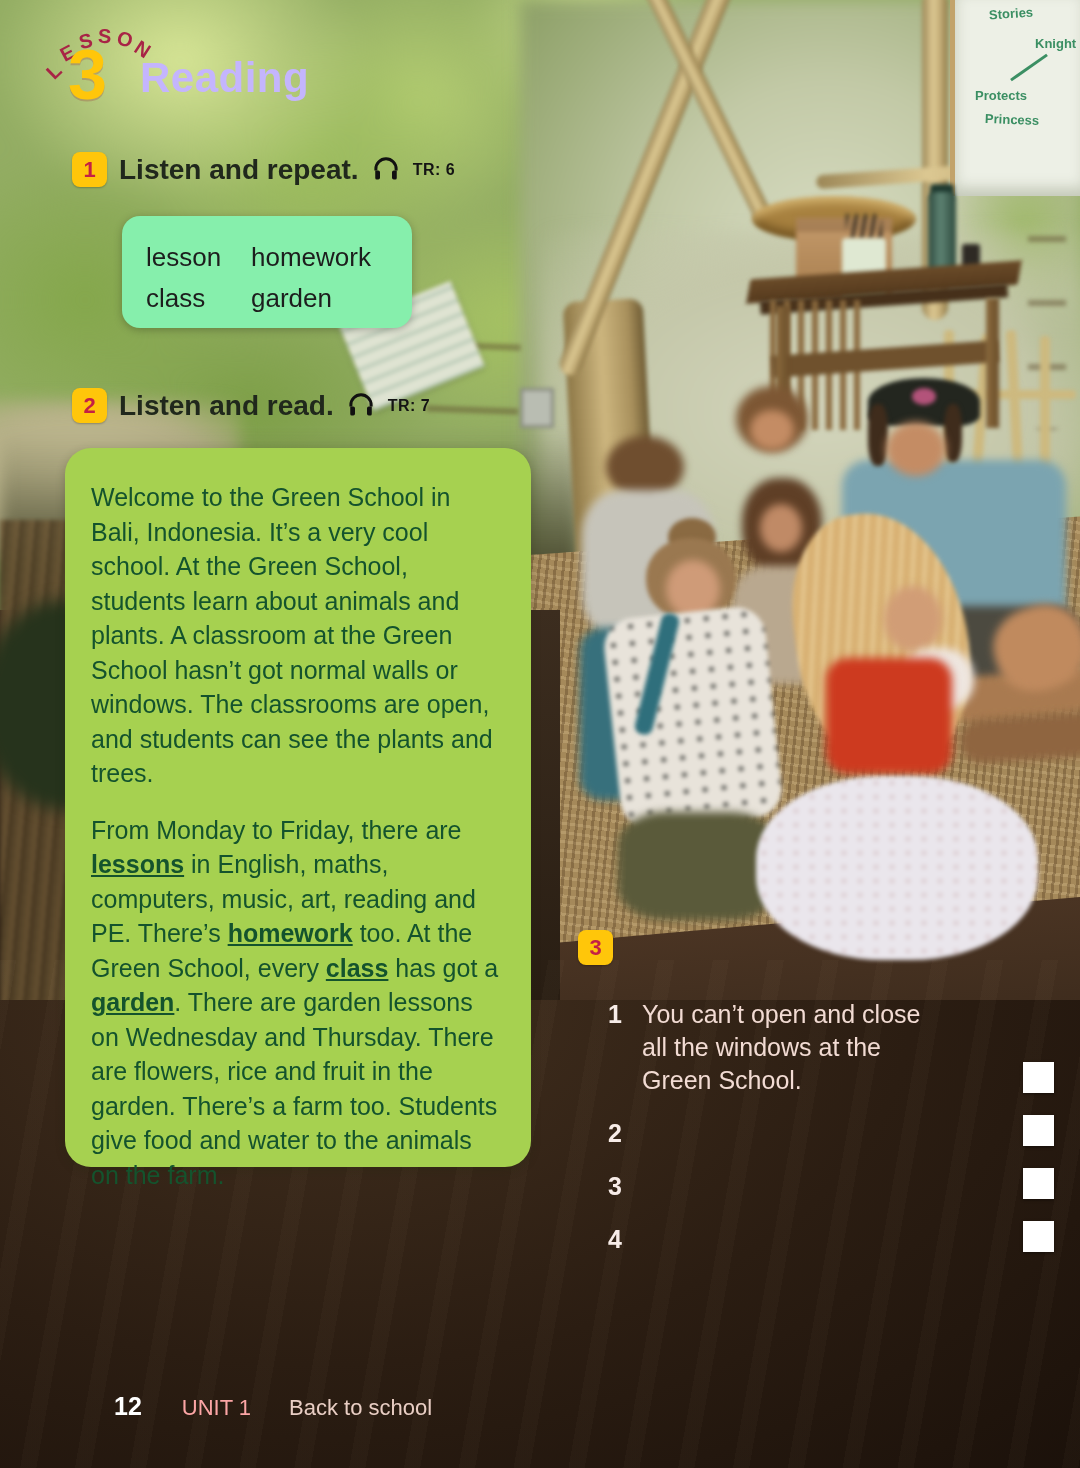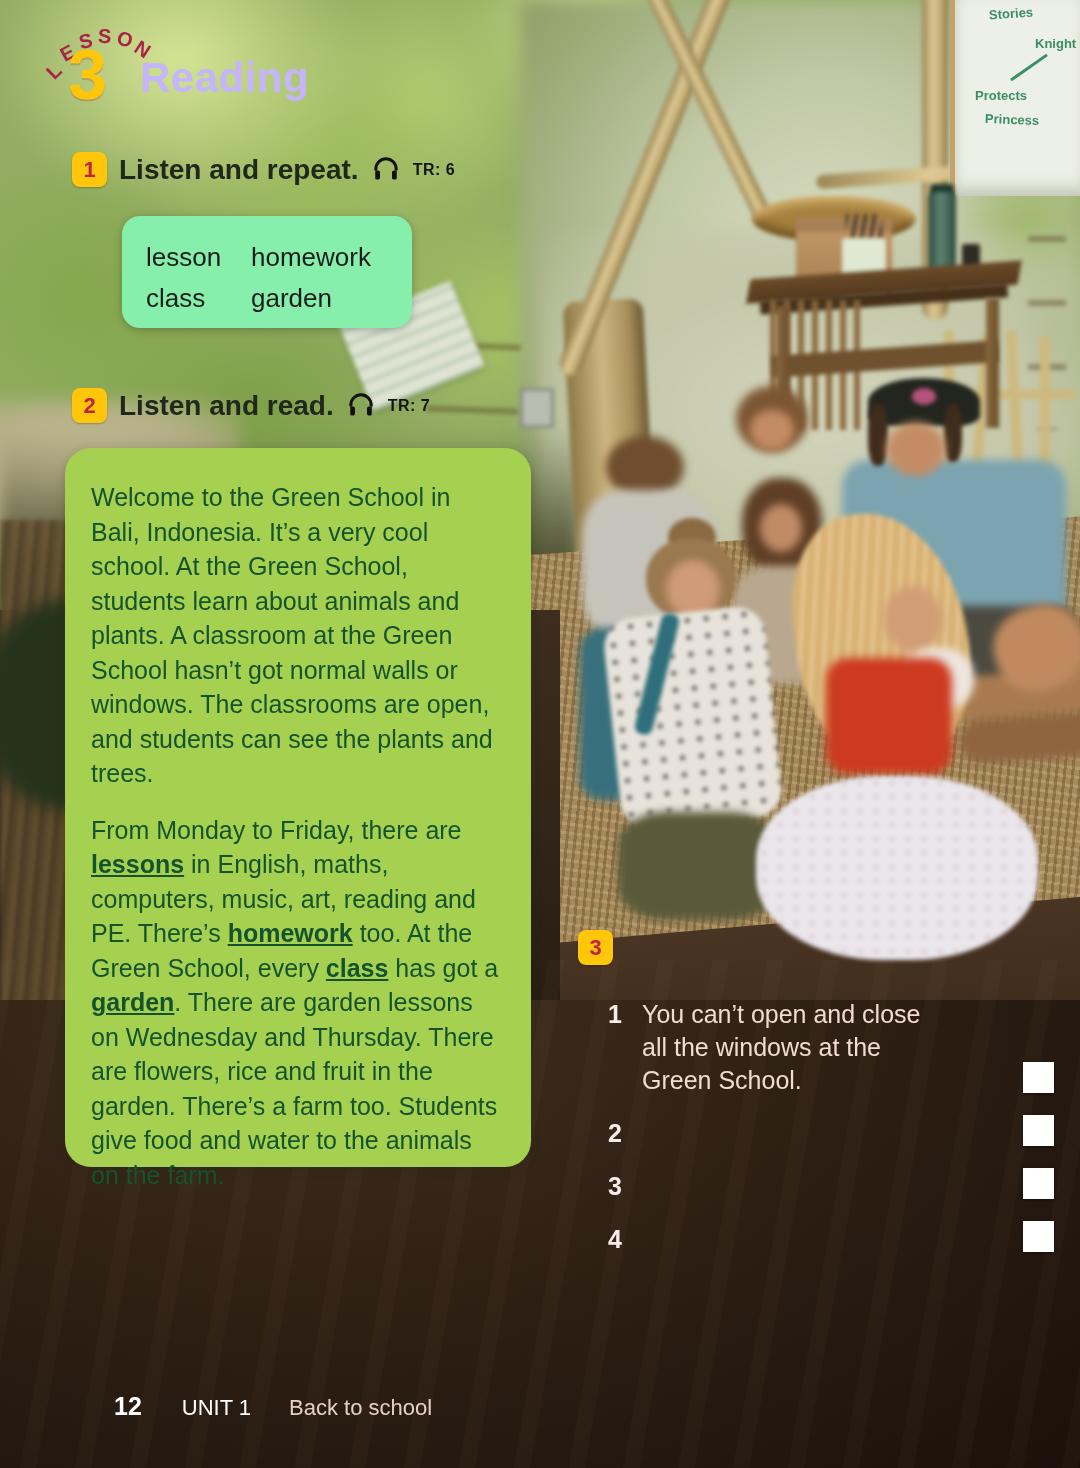--- a/index.html
+++ b/index.html
@@ -138,21 +138,21 @@
   #act3-row{left:578px;top:930px;display:flex;align-items:flex-start;gap:11px;}
   #act3-title{font-size:27px;font-weight:700;color:#ffffff;text-shadow:0 1px 3px rgba(0,0,0,.45);width:430px;line-height:32px;padding-top:2px;}
   #tf-list{left:608px;top:998px;width:446px;display:flex;flex-direction:column;gap:20px;}
   .tf-item{display:flex;align-items:flex-start;}
   .tf-num{width:26px;font-size:25px;font-weight:700;color:#f7ece8;flex:0 0 auto;line-height:33px;}
   .tf-text{width:282px;font-size:25px;line-height:33px;color:#f2dbd3;flex:0 0 auto;margin-left:8px;}
   .tf-box{width:31px;height:31px;background:#ffffff;margin-left:auto;align-self:flex-end;transform:translateY(-4px);
     box-shadow:0 1px 3px rgba(0,0,0,.45);}
   #footer{left:66px;top:1392px;display:flex;align-items:baseline;gap:8px;margin-left:48px;}
   #page-number{font-size:25px;font-weight:700;color:#ffffff;}
-  #unit-label{font-size:22px;color:#ffffff;margin-left:32px;}
+  #unit-label{font-size:22px;color:#fca5a5;margin-left:32px;}
   #unit-title{font-size:22px;color:#e9cec4;margin-left:30px;}
 </style>
 </head>
 <body>
 
 <div id="photo">
   <div class="abs foliage-left blur14"></div>
   <div class="abs sky-open blur8"></div>
   <div class="abs foliage-right blur8"></div>
   <div class="abs ground blur8"></div>

